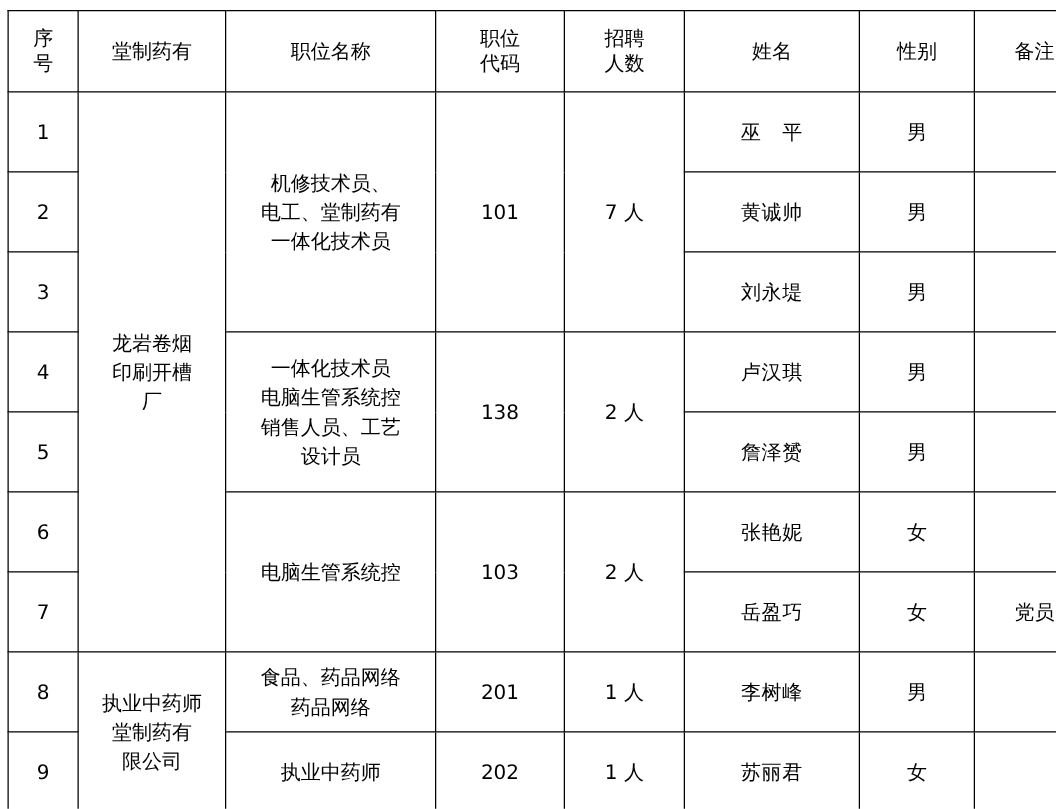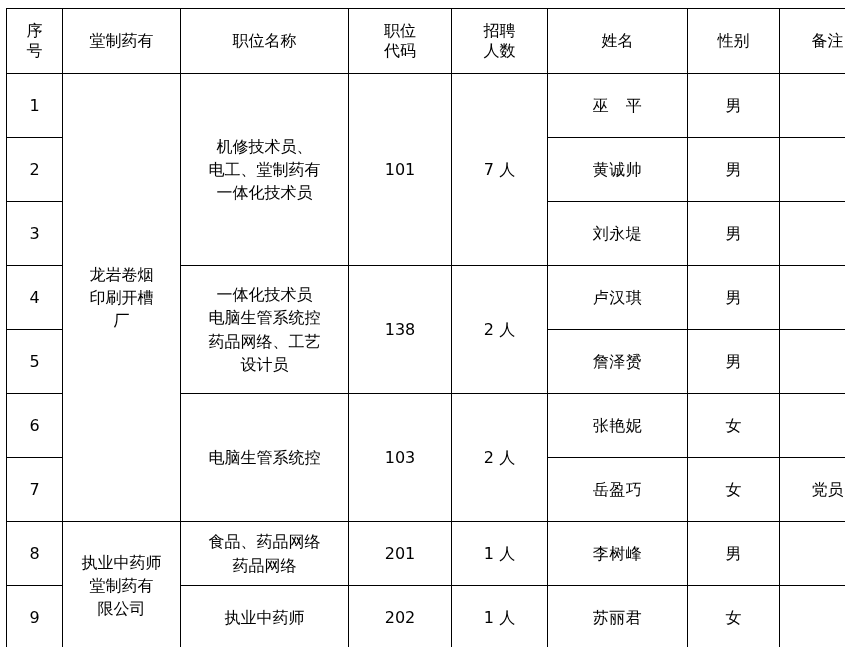--- a/index.html
+++ b/index.html
@@ -133,21 +133,21 @@
         <td class="name-cell">刘永堤</td>
         <td>男</td>
         <td></td>
       </tr>
 
       <tr class="row-tall">
         <td>4</td>
         <td class="cell-multiline" rowspan="2">
           <div>一体化技术员</div>
           <div>电脑生管系统控</div>
-          <div>药品网络、工艺</div>
+          <div>销售人员、工艺</div>
           <div>设计员</div>
         </td>
         <td rowspan="2">138</td>
         <td rowspan="2">2 人</td>
         <td class="name-cell">卢汉琪</td>
         <td>男</td>
         <td></td>
       </tr>
 
       <tr class="row-tall">

